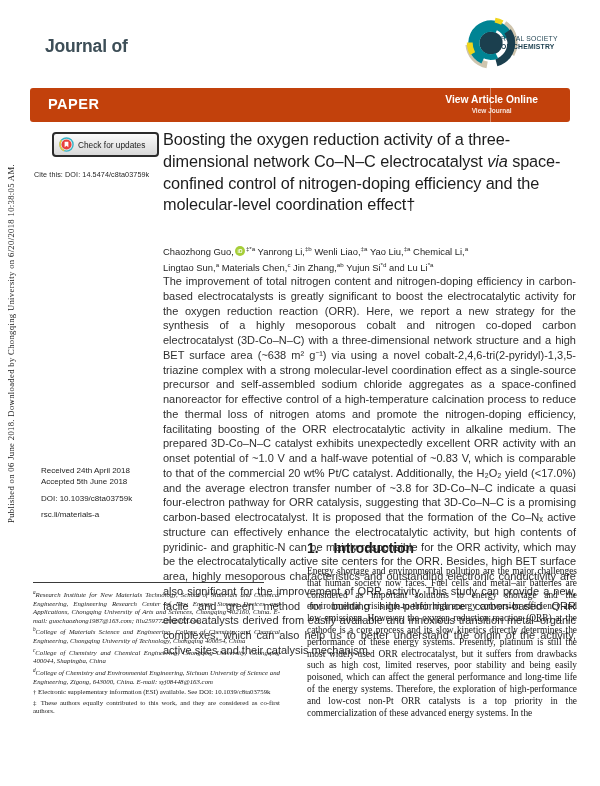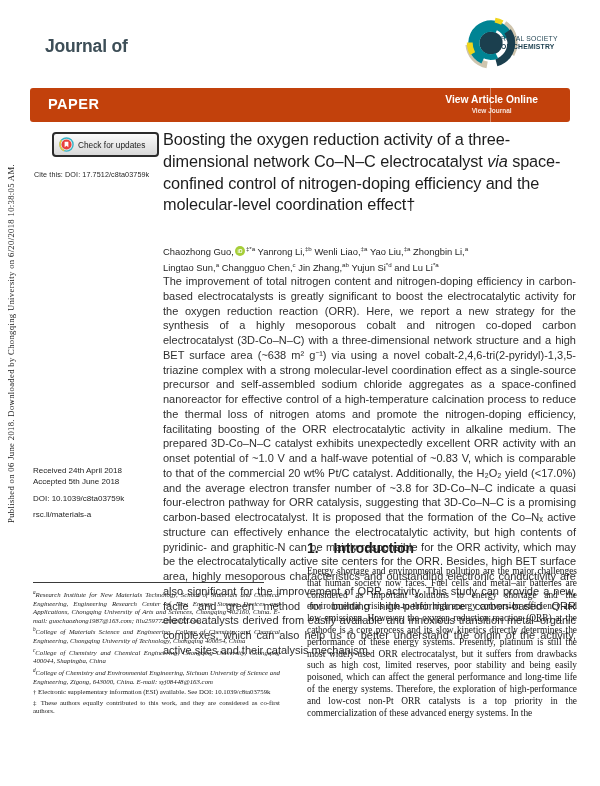--- a/index.html
+++ b/index.html
@@ -77,21 +77,21 @@
   .authors sup { font-size:6.2px; }
   .orcid-badge { display:inline-block; vertical-align:-1px; margin:0 1px; line-height:0; cursor:pointer; }
 
   .abstract {
     position:absolute; left:163px; top:274px; width:413px;
     font-size:11px; color:#2e2e2e; line-height:14.75px; text-align:justify;
   }
 
   
   .received-block {
-    position:absolute; left:33px; top:466px; width:125px;
+    position:absolute; left:41px; top:466px; width:125px;
     font-size:8px; color:#1c1c1c; line-height:10.8px;
   }
   .received-block .gap { height:6px; }
 
   
   .fn-rule { position:absolute; left:33px; top:582px; width:231px; height:1px; background:#3a3a3a; }
   .footnotes {
     position:absolute; left:33px; top:588px; width:247px;
     font-family:"Liberation Serif", serif; font-size:6.8px; color:#1b1b1b;
     line-height:8.5px; text-align:justify;
@@ -160,30 +160,30 @@
   <div class="check-btn">
     <svg width="15" height="15" viewBox="-12 -12 24 24">
       <circle r="10.5" fill="none" stroke="#35b3c7" stroke-width="2.2"></circle>
       <circle r="10.5" fill="none" stroke="#f7c631" stroke-width="2.2" stroke-dasharray="20 46" transform="rotate(110)"></circle>
       <circle r="8" fill="#e8413c"></circle>
       <path d="M -3,-4.5 h6 v9 l-3,-2.7 l-3,2.7 z" fill="#fff"></path>
     </svg>
     <span class="check-label">Check for updates</span>
   </div>
 
-  <div class="cite-this">Cite this: DOI: 17.7512/c8ta03759k</div>
+  <div class="cite-this">Cite this: DOI: 14.5474/c8ta03759k</div>
 
   <h1 class="article-title"><span>Boosting the oxygen reduction activity of a three-dimensional network Co–N–C electrocatalyst </span><span class="via">via</span><span> space-confined control of nitrogen-doping efficiency and the molecular-level coordination effect†</span></h1>
 
   <div class="authors">
     <div><span>Chaozhong Guo,</span><span class="orcid-badge"><svg width="10" height="10" viewBox="0 0 24 24">
             <circle cx="12" cy="12" r="12" fill="#a6ce39"></circle>
             <text x="12" y="16.5" text-anchor="middle" font-size="11.5" fill="#fff" font-family="Liberation Sans, sans-serif" font-weight="bold">iD</text>
-          </svg></span><sup>‡*a</sup><span> Yanrong Li,</span><sup>‡b</sup><span> Wenli Liao,</span><sup>‡a</sup><span> Yao Liu,</span><sup>‡a</sup><span> Zhongbin Li,</span><sup>a</sup></div>
-    <div><span>Lingtao Sun,</span><sup>a</sup><span> Changguo Chen,</span><sup>c</sup><span> Jin Zhang,</span><sup>ab</sup><span> Yujun Si</span><sup>*d</sup><span> and Lu Li</span><sup>*a</sup></div>
+          </svg></span><sup>‡*a</sup><span> Yanrong Li,</span><sup>‡b</sup><span> Wenli Liao,</span><sup>‡a</sup><span> Yao Liu,</span><sup>‡a</sup><span> Chemical Li,</span><sup>a</sup></div>
+    <div><span>Lingtao Sun,</span><sup>a</sup><span> Materials Chen,</span><sup>c</sup><span> Jin Zhang,</span><sup>ab</sup><span> Yujun Si</span><sup>*d</sup><span> and Lu Li</span><sup>*a</sup></div>
   </div>
 
   <div class="abstract">The improvement of total nitrogen content and nitrogen-doping efficiency in carbon-based electrocatalysts is greatly significant to boost the electrocatalytic activity for the oxygen reduction reaction (ORR). Here, we report a new strategy for the synthesis of a highly mesoporous cobalt and nitrogen co-doped carbon electrocatalyst (3D-Co–N–C) with a three-dimensional network structure and a high BET surface area (~638 m² g⁻¹) via using a novel cobalt-2,4,6-tri(2-pyridyl)-1,3,5-triazine complex with a strong molecular-level coordination effect as a single-source precursor and self-assembled sodium chloride aggregates as a space-confined nanoreactor for effective control of a high-temperature calcination process to reduce the thermal loss of nitrogen atoms and promote the nitrogen-doping efficiency, facilitating boosting of the ORR electrocatalytic activity in alkaline medium. The prepared 3D-Co–N–C catalyst exhibits unexpectedly excellent ORR activity with an onset potential of ~1.0 V and a half-wave potential of ~0.83 V, which is comparable to that of the commercial 20 wt% Pt/C catalyst. Additionally, the H₂O₂ yield (&lt;17.0%) and the average electron transfer number of ~3.8 for 3D-Co–N–C indicate a quasi four-electron pathway for ORR catalysis, suggesting that 3D-Co–N–C is a promising carbon-based electrocatalyst. It is proposed that the formation of the Co–Nₓ active structure can effectively enhance the electrocatalytic activity, but high contents of pyridinic- and graphitic-N can be mainly responsible for the ORR activity, which may be the electrocatalytically active site centers for the ORR. Besides, high BET surface area, highly mesoporous characteristics and outstanding electronic conductivity are also significant for the improvement of ORR activity. This study can provide a new, facile and green method for building high-performance carbon-based ORR electrocatalysts derived from easily available and innoxious transition metal–organic complexes, which can also help us to better understand the origin of the activity, active sites and their catalysis mechanism.</div>
 
   <div class="received-block">
     <div>Received 24th April 2018</div>
     <div>Accepted 5th June 2018</div>
     <div class="gap"></div>
     <div>DOI: 10.1039/c8ta03759k</div>
     <div class="gap"></div>

